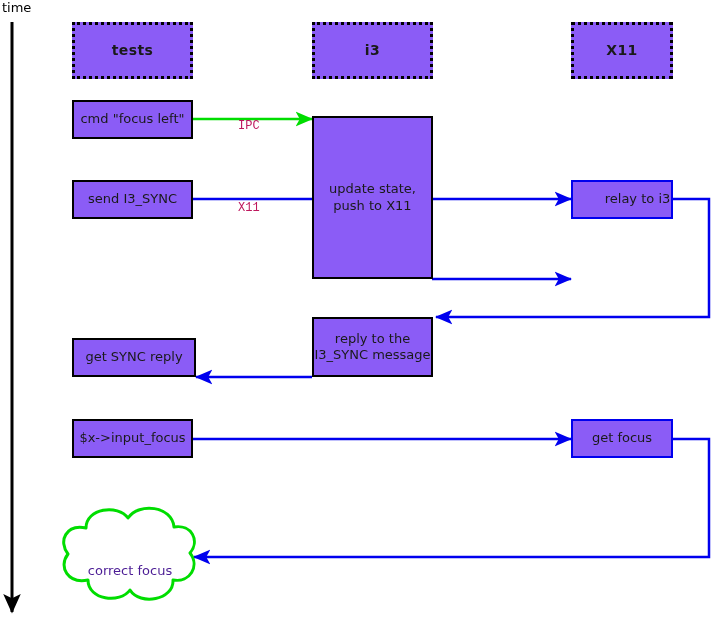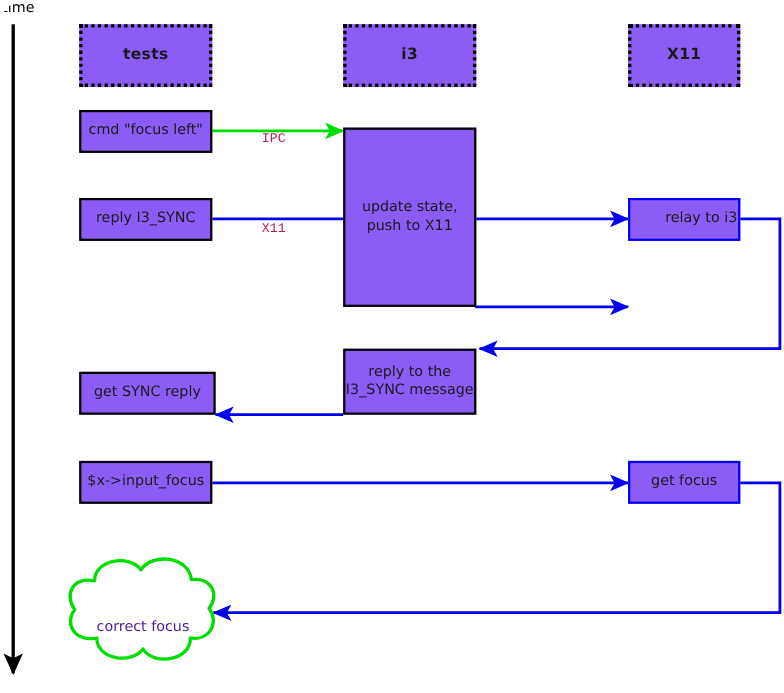--- a/index.html
+++ b/index.html
@@ -8,21 +8,20 @@
     padding: 0;
     background: #ffffff;
   }
   #canvas {
     position: relative;
     width: 713px;
     height: 630px;
     background: #ffffff;
     font-family: "DejaVu Sans", sans-serif;
     overflow: hidden;
-    border-radius: 23px;
   }
   #wires {
     position: absolute;
     left: 0;
     top: 0;
     width: 713px;
     height: 630px;
     pointer-events: none;
   }
   .node {
@@ -142,21 +141,21 @@
   </svg>
 
   <div class="time-label" style="left:2px; top:0px;">time</div>
 
   <div class="node lane-head" style="left:72px; top:22px; width:121px; height:57px;">tests</div>
   <div class="node lane-head" style="left:312px; top:22px; width:121px; height:57px;">i3</div>
   <div class="node lane-head" style="left:571px; top:22px; width:102px; height:57px;">X11</div>
 
   <div class="node box-black" style="left:72px; top:100px; width:121px; height:39px;">cmd "focus left"</div>
 
-  <div class="node box-black" style="left:72px; top:180px; width:121px; height:39px;">reply I3_SYNC</div>
+  <div class="node box-black" style="left:72px; top:180px; width:121px; height:39px;">send I3_SYNC</div>
 
   <div class="node box-black" style="left:72px; top:338px; width:124px; height:39px;">get SYNC reply</div>
 
   <div class="node box-black" style="left:72px; top:419px; width:121px; height:39px;">$x-&gt;input_focus</div>
 
   <div class="node box-black" style="left:312px; top:116px; width:121px; height:163px;">update state,
 push to X11</div>
 
   <div class="node box-black overflow-box" style="left:312px; top:317px; width:121px; height:60px;">reply to the
 I3_SYNC message</div>

